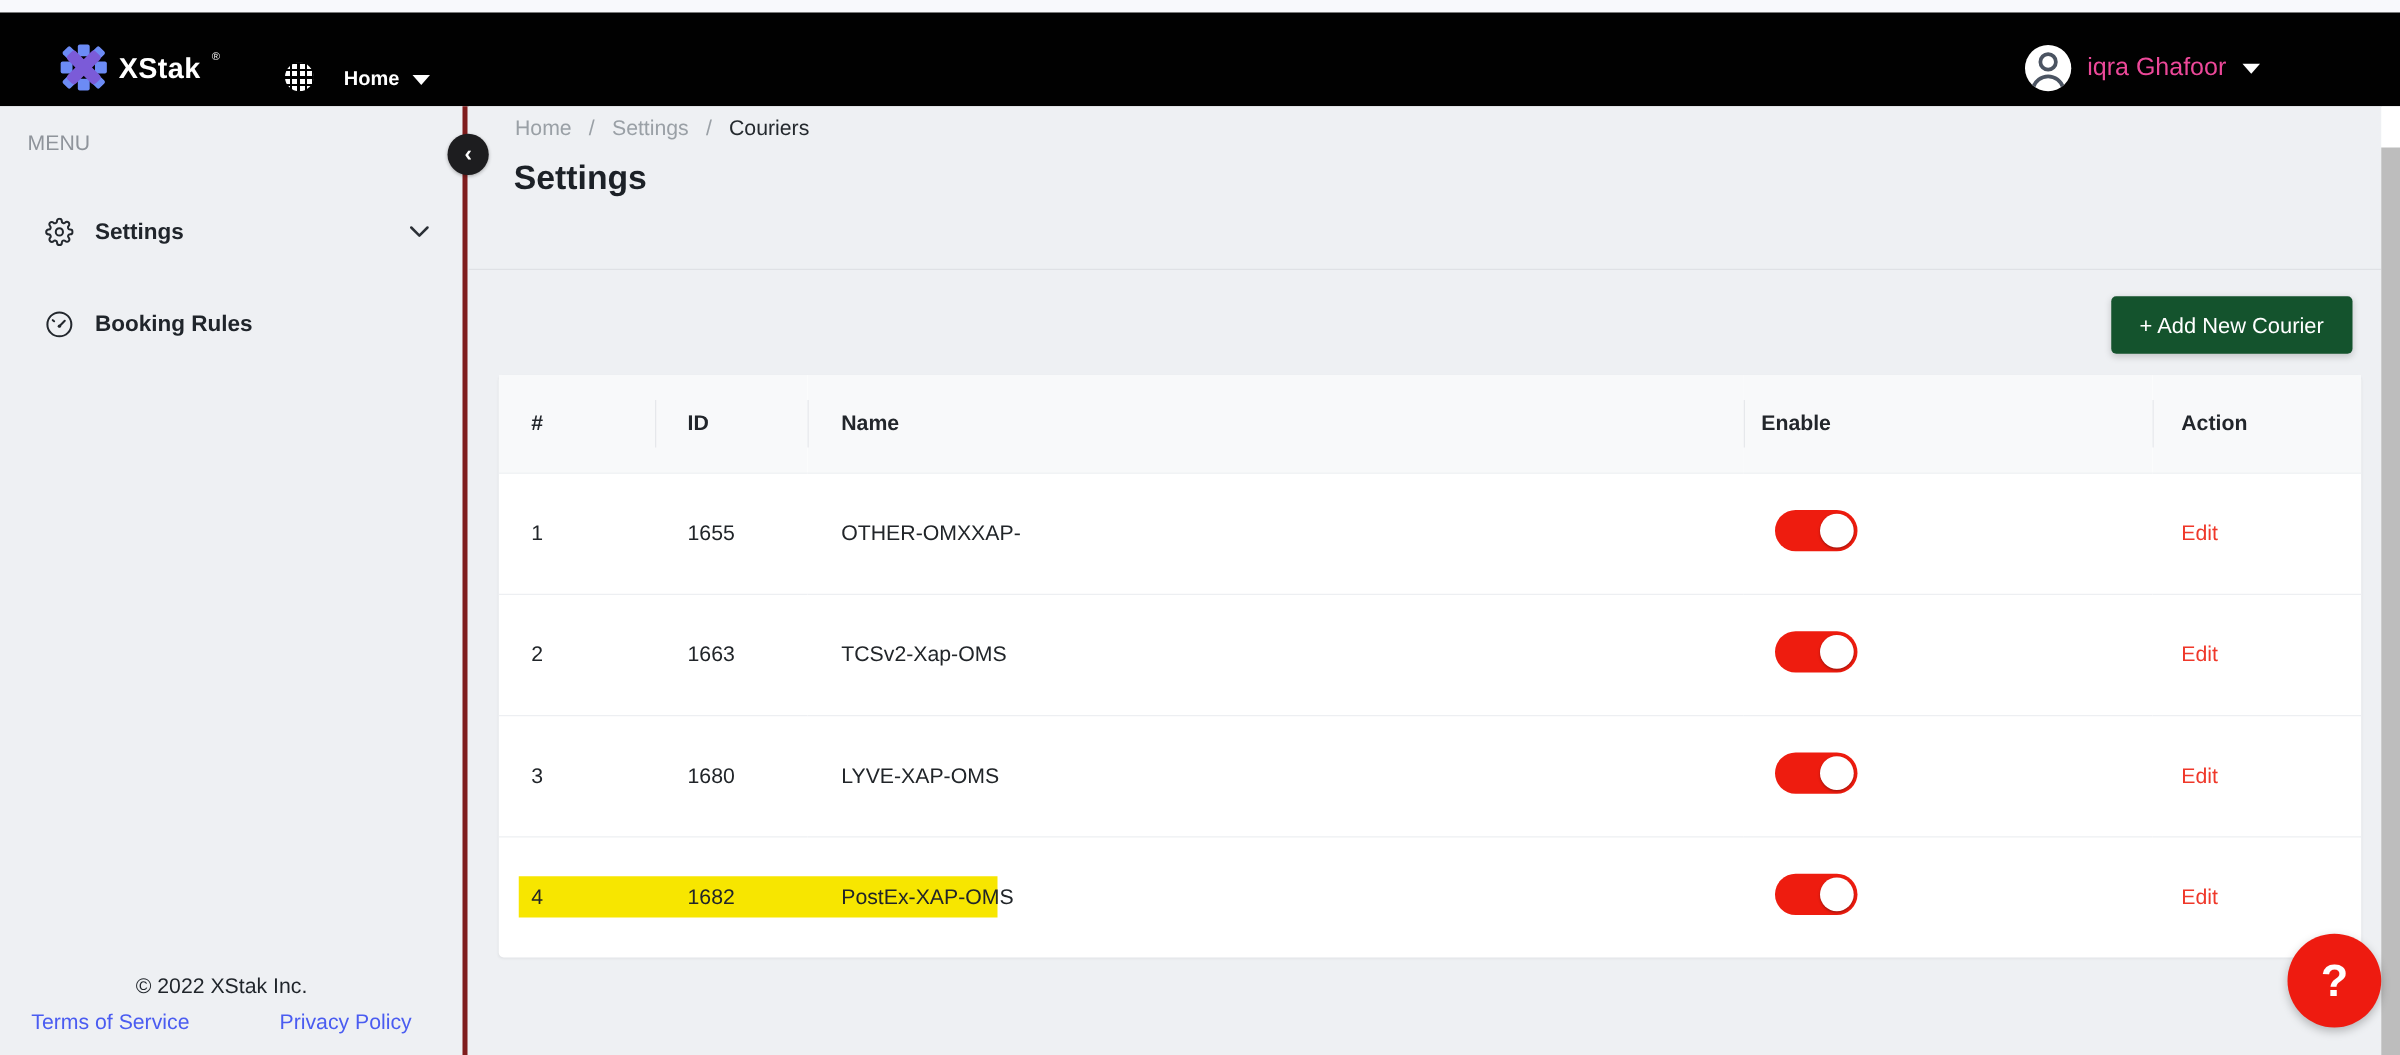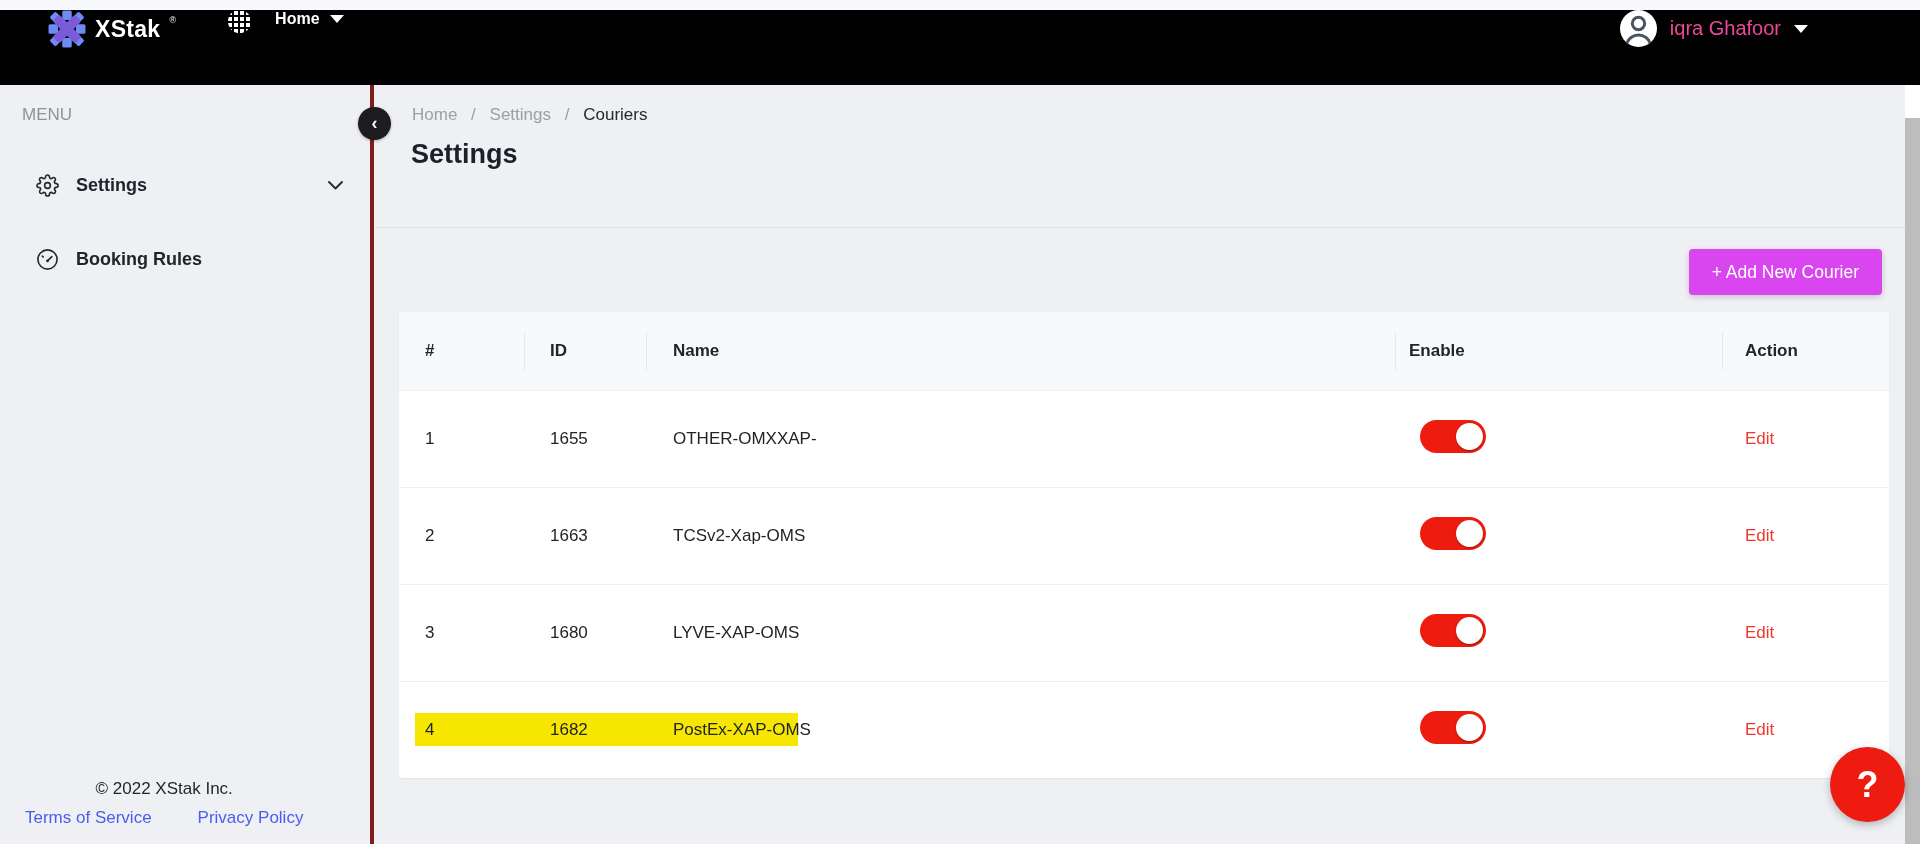--- a/index.html
+++ b/index.html
@@ -4,21 +4,21 @@
 <style>
   * { margin:0; padding:0; box-sizing:border-box; }
   html,body { width:1920px; height:844px; overflow:hidden; background:#eef0f3;
               font-family:"Liberation Sans","DejaVu Sans",sans-serif; color:#212529; }
 
   
   .top-strip { position:absolute; left:0; top:0; width:1920px; height:10px; background:#f8f9fc; }
 
   
   .navbar { position:absolute; left:0; top:10px; width:1920px; height:75px; background:#010101;
-            display:flex; align-items:flex-start; padding:0 112px 1px 48px; }
+            display:flex; align-items:flex-end; padding:0 112px 12px 48px; }
   .brand { display:flex; align-items:flex-start; gap:9px; }
   .brand-text { color:#fff; font-size:23px; font-weight:bold; letter-spacing:.3px; line-height:38px; }
   .brand-mark { color:#fff; font-size:9px; vertical-align:top; line-height:20px; }
   .waffle { width:23px; height:23px; border-radius:50%; margin-left:52px; cursor:pointer;
             background:
               repeating-linear-gradient(90deg, rgba(1,1,1,0) 0 4px, #010101 4px 6px),
               repeating-linear-gradient(0deg,  rgba(255,255,255,0) 0 4px, #010101 4px 6px),
               #ffffff; }
   .nav-home { display:flex; align-items:center; gap:10px; margin-left:24px; cursor:pointer; }
   .nav-home-label { color:#fff; font-size:16px; font-weight:bold; }
@@ -34,39 +34,39 @@
              border-right:4px solid #7f1d1d; }
   .menu-label { position:absolute; left:22px; top:20px; font-size:17px; color:#8f949b; }
   .side-item { position:absolute; left:36px; right:26px; height:44px; display:flex;
                align-items:center; gap:17px; cursor:pointer; }
   .side-item .label { font-size:18px; font-weight:bold; color:#20252b; }
   .side-item.settings { top:78px; }
   .side-item.booking  { top:152px; }
   .side-item .spacer { flex:1; }
   .side-footer { position:absolute; left:25px; bottom:16px; }
   .copyright { font-size:17px; color:#1f242a; margin-bottom:9px;text-align:center; }
-  .side-links { display:flex; gap:46px;text-align:right; }
+  .side-links { display:flex; gap:72px;text-align:right; }
   .side-links a { font-size:17px; color:#4a5cf1; text-decoration:none; cursor:pointer; }
 
   
   .collapse-btn { position:absolute; left:358px; top:107px; width:33px; height:33px; border-radius:50%;
                   background:#1d1d1f; color:#fff; display:flex; align-items:center; justify-content:center;
                   font-size:18px; font-weight:bold; cursor:pointer; z-index:6; box-shadow:0 1px 3px rgba(0,0,0,.3); }
 
   
-  .main { position:absolute; left:375px; top:85px; right:15px; bottom:0; background:#eef0f3;margin-top:12px; }
+  .main { position:absolute; left:375px; top:85px; right:15px; bottom:0; background:#eef0f3; }
   .breadcrumb { position:absolute; left:37px; top:8px; font-size:17px; }
   .breadcrumb .muted { color:#9aa0a6; }
   .breadcrumb .sep { color:#9aa0a6; margin:0 9px; }
   .breadcrumb .current { color:#24292e; }
   .page-title { position:absolute; left:36px; top:42px; font-size:27px; font-weight:bold; color:#1c2127; }
   .divider { position:absolute; left:0; right:0; top:130px; height:1px; background:#dfe1e5; }
 
   .add-btn { position:absolute; right:23px; top:152px; height:46px; padding:0 23px; border:none;
-             background:#d946ef; color:#fff; font-size:17.5px; border-radius:4px; cursor:pointer;
+             background:#14532d; color:#fff; font-size:17.5px; border-radius:4px; cursor:pointer;
              font-family:inherit; box-shadow:0 2px 6px rgba(0,0,0,.18); }
 
   
   .card { position:absolute; left:24px; right:16px; top:215px; background:#fff; border-radius:4px;
           box-shadow:0 1px 2px rgba(0,0,0,.05); }
   .row-highlight { position:absolute; left:16px; top:401px; width:383px; height:33px;
                    background:#f7e600; z-index:0; }
   table { position:relative; z-index:1; width:100%; border-collapse:collapse; table-layout:fixed; }
   col.c1{width:125px;} col.c2{width:122px;} col.c3{width:749px;} col.c4{width:327px;} col.c5{width:167px;}
   thead tr { height:78px; background:#f8f9fa; }

